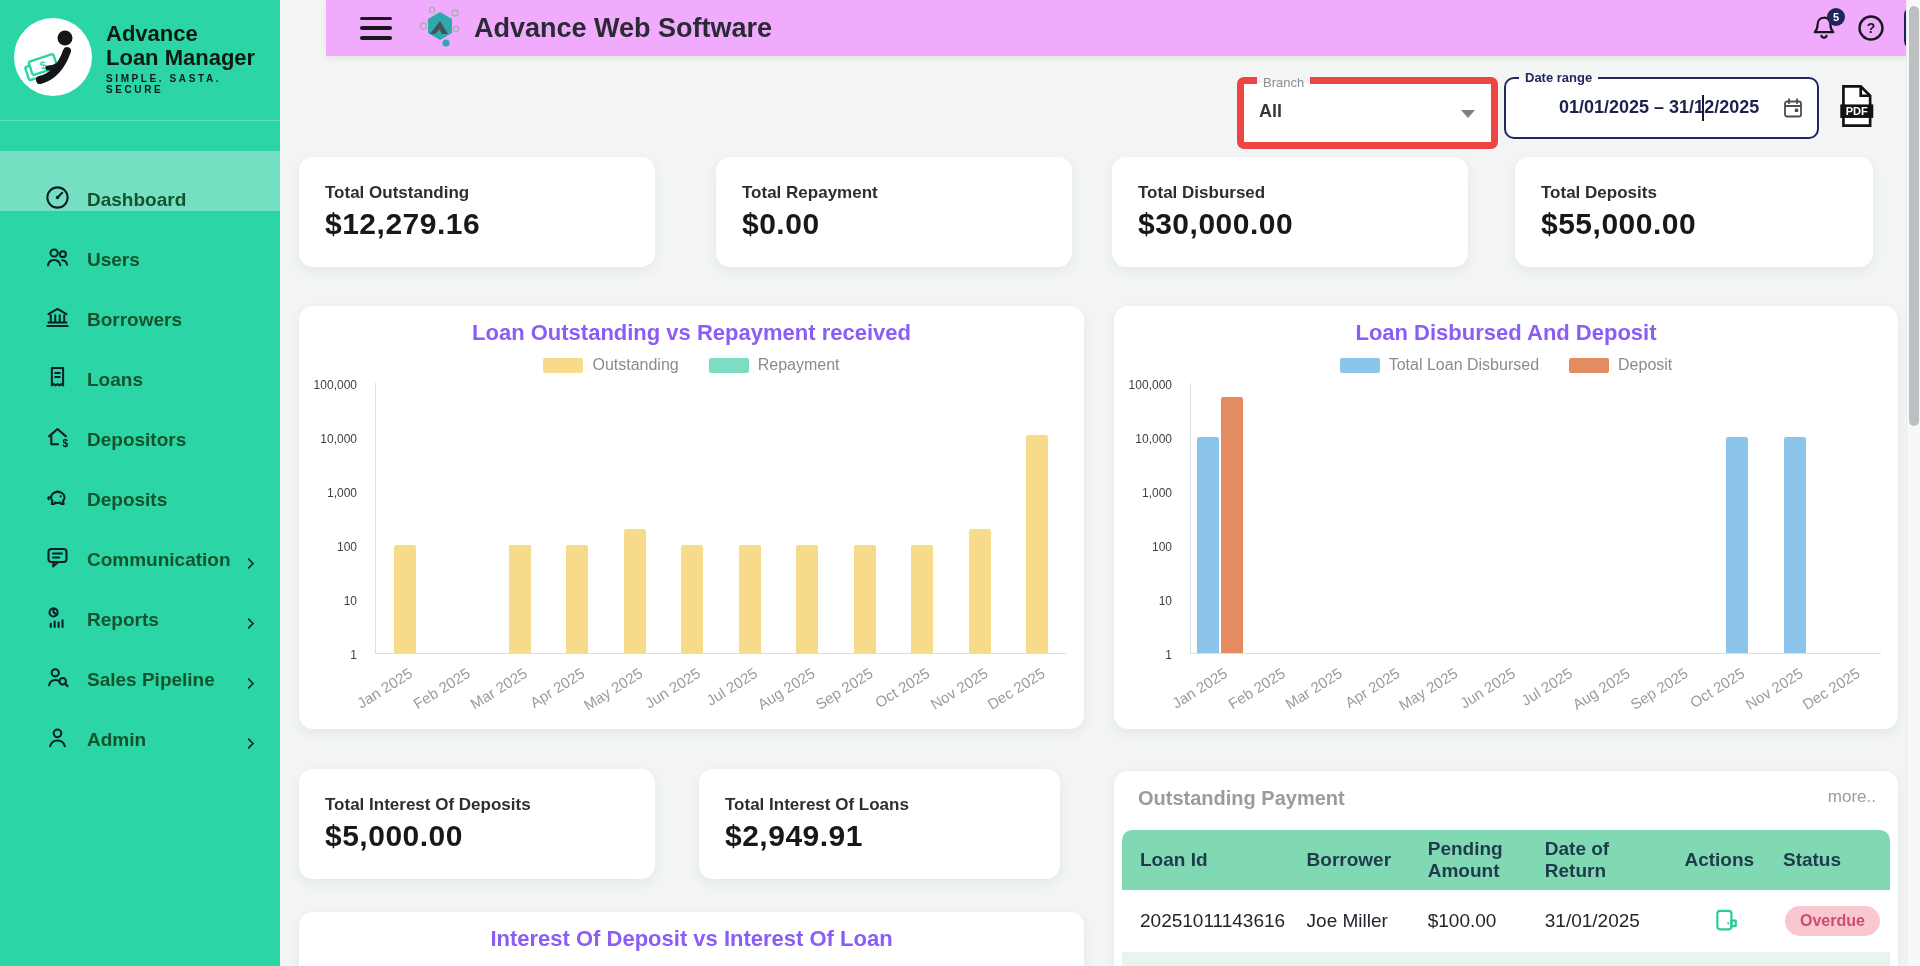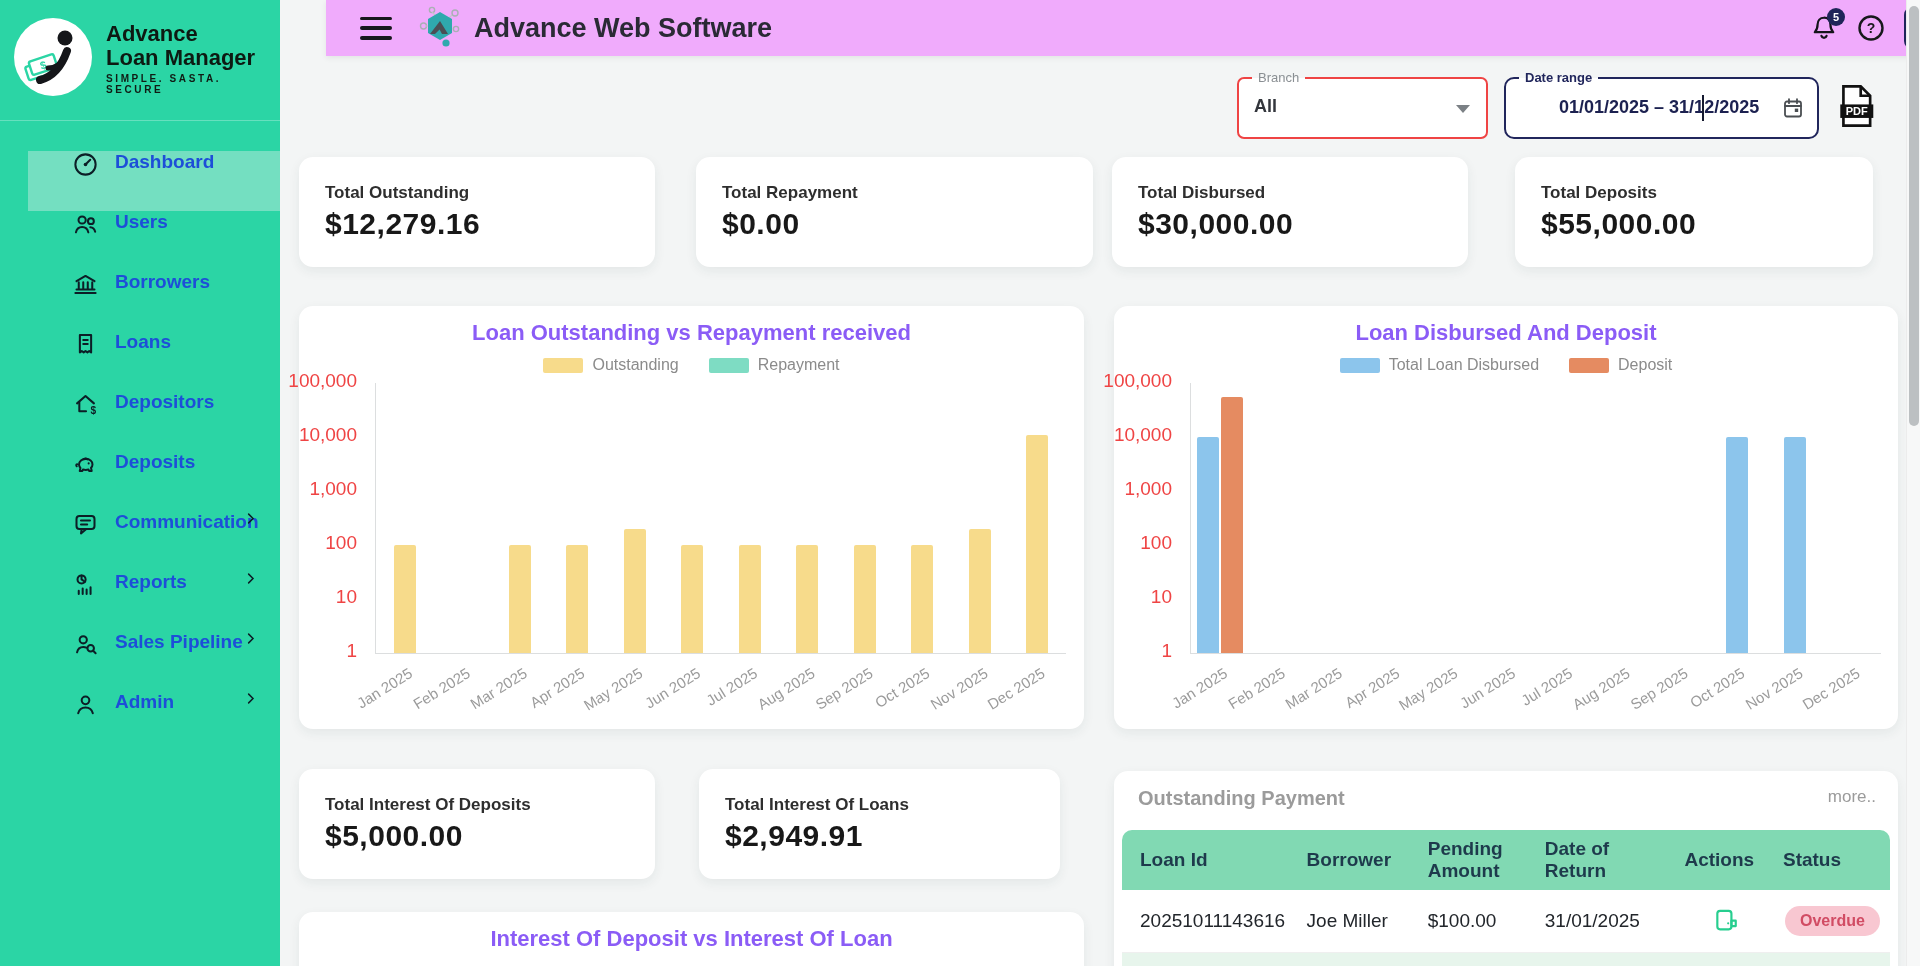--- a/index.html
+++ b/index.html
@@ -7,22 +7,22 @@
   #app{position:relative;width:1920px;height:966px;}
 
   
   .sidebar{position:absolute;left:0;top:0;width:280px;height:966px;background:#2BD5A5;z-index:5;}
   .logo-block{display:flex;align-items:center;gap:12px;padding:16px 10px 18px 12px;
     border-bottom:1px solid rgba(255,255,255,.28);}
   .logo-text{line-height:1.08;color:#101c14;}
   .logo-text .l1,.logo-text .l2{font-size:22px;font-weight:800;color:#0d1a12;}
   .logo-text .tag{font-size:10px;font-weight:700;letter-spacing:2.6px;margin-top:5px;color:#101c14;}
   .nav{margin-top:30px;}
-  .side-item{position:relative;display:flex;align-items:flex-start;height:60px;padding-left:44px;
-    cursor:pointer;color:#1d4ed8;margin-left:28px;}
+  .side-item{position:relative;display:flex;align-items:flex-end;height:60px;padding-left:44px;
+    cursor:pointer;color:#14532d;}
   .side-item.active{background:#74DFC1;}
   .side-item .ic{width:27px;height:27px;flex:0 0 27px;display:flex;align-items:center;}
   .side-item .lbl{margin-left:16px;font-size:19px;font-weight:600;}
   .side-item .chev{position:absolute;right:22px;width:15px;height:15px;}
 
   
   .topbar{position:absolute;left:280px;top:0;width:1640px;height:56px;background:#f0abfc;
     box-shadow:0 2px 6px rgba(0,0,0,.07);display:flex;align-items:center;z-index:4;margin-left:46px;}
   .burger{margin-left:34px;width:32px;height:23px;display:flex;flex-direction:column;
     justify-content:space-between;cursor:pointer;}
@@ -37,21 +37,21 @@
   .help-btn{width:30px;height:30px;cursor:pointer;}
   .avatar{width:44px;height:44px;border-radius:9px;background:#1F2559;color:#fff;
     font-size:17px;font-weight:700;display:flex;align-items:center;justify-content:center;cursor:pointer;}
 
   
   .content{position:absolute;left:280px;top:60px;width:1640px;height:906px;}
   .card{position:absolute;background:#fff;border-radius:14px;box-shadow:0 4px 12px rgba(30,60,55,.07);}
 
   
   .branch{position:absolute;left:957px;top:17px;width:247px;height:58px;background:#fff;
-    border:2px solid #ef4444;border-radius:7px;cursor:pointer;}
+    border:7px solid #ef4444;border-radius:7px;cursor:pointer;}
   .float-lab{position:absolute;top:-9px;left:13px;padding:0 6px;font-size:13px;color:#8a8f93;
     background:linear-gradient(#f3f5f5 52%,#ffffff 52%);}
   .branch-val{position:absolute;left:15px;top:17px;font-size:18px;font-weight:700;color:#33363c;}
   .dd-arrow{position:absolute;right:16px;top:26px;width:0;height:0;border-left:7px solid transparent;
     border-right:7px solid transparent;border-top:8px solid #7b8085;}
   .daterange{position:absolute;left:1224px;top:17px;width:311px;height:58px;background:#fff;
     border:2px solid #21265c;border-radius:10px;cursor:text;}
   .daterange .float-lab{color:#21265c;font-weight:600;}
   .date-val{position:absolute;left:14px;top:18px;font-size:18px;font-weight:600;color:#1c2150;margin-left:39px;}
   .caret{position:absolute;left:196px;top:16px;width:1.5px;height:26px;background:#15192f;}
@@ -68,21 +68,21 @@
     font-weight:700;color:#8b5cf6;}
   .legend{position:absolute;left:0;top:50px;width:100%;display:flex;justify-content:center;
     gap:30px;align-items:center;}
   .legend .li{display:flex;align-items:center;gap:9px;}
   .legend .sw{width:40px;height:15px;border-radius:2px;}
   .legend .lt{font-size:16px;color:#8b8b8b;}
   .plot{position:absolute;left:76px;top:77px;width:690px;height:270px;
     border-left:1px solid #dcdedf;border-bottom:1px solid #dcdedf;}
   .bar{position:absolute;bottom:0;border-radius:2px 2px 0 0;}
   .ylabels{position:absolute;left:0;top:77px;width:66px;height:270px;}
-  .ylabels span{position:absolute;right:8px;font-size:19px;color:#ef4444;white-space:nowrap;}
+  .ylabels span{position:absolute;right:8px;font-size:12px;color:#404040;white-space:nowrap;}
   .xlab{position:absolute;width:0;height:0;}
   .xlab span{position:absolute;right:0;top:0;transform:rotate(-32deg);transform-origin:100% 50%;
     white-space:nowrap;font-size:15px;color:#9b9b9b;}
 
   
   .tbl-title{position:absolute;left:24px;top:16px;font-size:20px;font-weight:600;color:#9b9b9b;}
   .tbl-more{position:absolute;right:22px;top:16px;font-size:17px;color:#9b9b9b;cursor:pointer;}
   table.paytable{position:absolute;left:8px;top:59px;width:768px;border-collapse:collapse;
     table-layout:fixed;}
   .paytable th{background:#81D9B3;color:#1e3a4c;font-size:19px;font-weight:700;text-align:left;
@@ -312,21 +312,21 @@
         <path d="M15 1.5v6h6" fill="none" stroke="#111" stroke-width="1.7"></path>
         <rect x="2" y="13" width="21" height="8.6" fill="#111"></rect>
         <text x="12.5" y="19.8" text-anchor="middle" font-size="7" font-weight="bold" fill="#fff">PDF</text>
       </svg>
     </div>
 
     <div class="card" style="left:19px;top:97px;width:356px;height:110px;">
       <span class="stat-label">Total Outstanding</span>
       <span class="stat-value">$12,279.16</span>
     </div>
-    <div class="card" style="left:416px;top:97px;width:356px;height:110px;padding-left:41px;">
+    <div class="card" style="left:436px;top:97px;width:356px;height:110px;">
       <span class="stat-label">Total Repayment</span>
       <span class="stat-value">$0.00</span>
     </div>
     <div class="card" style="left:832px;top:97px;width:356px;height:110px;">
       <span class="stat-label">Total Disbursed</span>
       <span class="stat-value">$30,000.00</span>
     </div>
     <div class="card" style="left:1235px;top:97px;width:358px;height:110px;">
       <span class="stat-label">Total Deposits</span>
       <span class="stat-value">$55,000.00</span>

